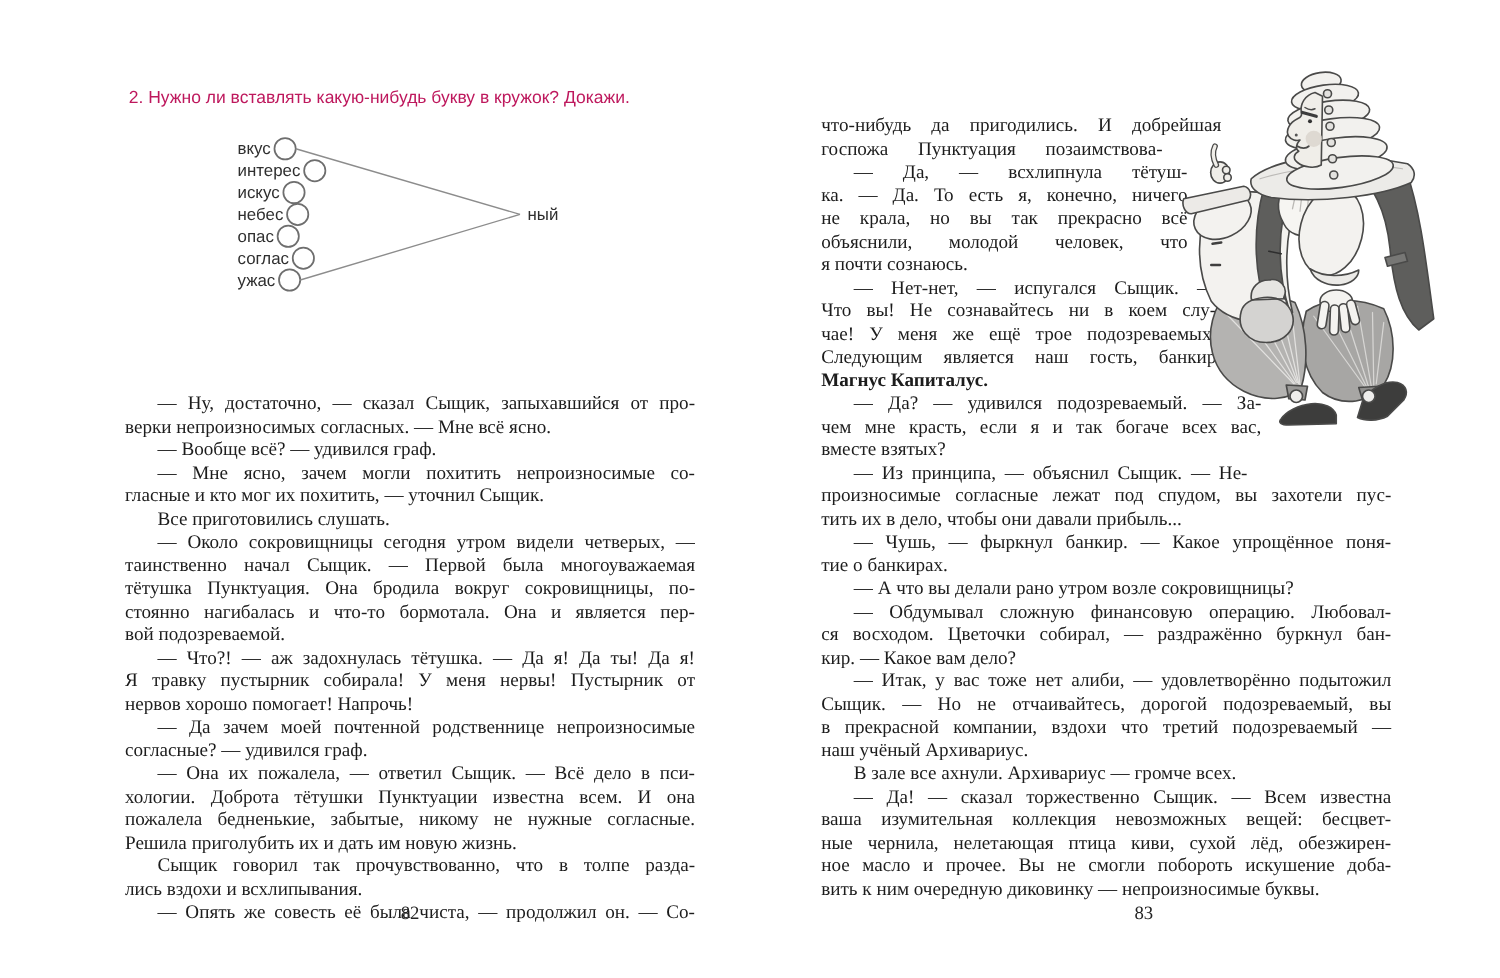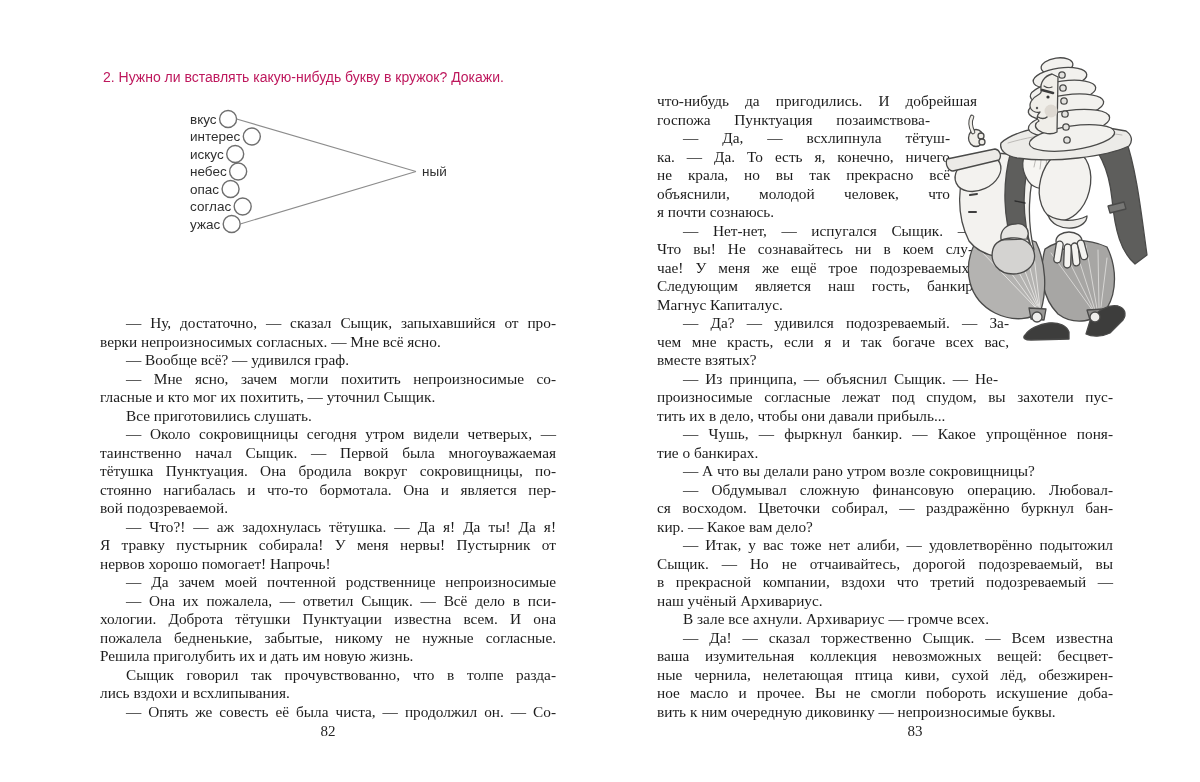--- a/index.html
+++ b/index.html
@@ -63,20 +63,21 @@
     <div class="line ind end">Все приготовились слушать.</div>
     <div class="line ind">— Около сокровищницы сегодня утром видели четверых, —</div>
     <div class="line">таинственно начал Сыщик. — Первой была многоуважаемая</div>
     <div class="line">тётушка Пунктуация. Она бродила вокруг сокровищницы, по-</div>
     <div class="line">стоянно нагибалась и что-то бормотала. Она и является пер-</div>
     <div class="line end">вой подозреваемой.</div>
     <div class="line ind">— Что?! — аж задохнулась тётушка. — Да я! Да ты! Да я!</div>
     <div class="line">Я травку пустырник собирала! У меня нервы! Пустырник от</div>
     <div class="line end">нервов хорошо помогает! Напрочь!</div>
     <div class="line ind">— Да зачем моей почтенной родственнице непроизносимые</div>
+    <div class="line end">согласные? — удивился граф.</div>
     <div class="line ind">— Она их пожалела, — ответил Сыщик. — Всё дело в пси-</div>
     <div class="line">хологии. Доброта тётушки Пунктуации известна всем. И она</div>
     <div class="line">пожалела бедненькие, забытые, никому не нужные согласные.</div>
     <div class="line end">Решила приголубить их и дать им новую жизнь.</div>
     <div class="line ind">Сыщик говорил так прочувствованно, что в толпе разда-</div>
     <div class="line end">лись вздохи и всхлипывания.</div>
     <div class="line ind">— Опять же совесть её была чиста, — продолжил он. — Со-</div>
   </div>
 
 <div class="abs pagenum" id="pn-left">82</div>
@@ -86,21 +87,21 @@
     <div class="line" style="padding-right: 183px;">госпожа Пунктуация позаимствова-</div>
     <div class="line ind" style="padding-right: 163px;">— Да, — всхлипнула тётуш-</div>
     <div class="line" style="padding-right: 163px;">ка. — Да. То есть я, конечно, ничего</div>
     <div class="line" style="padding-right: 163px;">не крала, но вы так прекрасно всё</div>
     <div class="line" style="padding-right: 163px;">объяснили, молодой человек, что</div>
     <div class="line end" style="padding-right: 163px;">я почти сознаюсь.</div>
     <div class="line ind" style="padding-right: 140px;">— Нет-нет, — испугался Сыщик. —</div>
     <div class="line" style="padding-right: 140px;">Что вы! Не сознавайтесь ни в коем слу-</div>
     <div class="line" style="padding-right: 140px;">чае! У меня же ещё трое подозреваемых.</div>
     <div class="line" style="padding-right: 140px;">Следующим является наш гость, банкир</div>
-    <div class="line end" style="padding-right: 140px;">Магнус Капиталус.</div>
+    <div class="line end" style="padding-right: 140px; font-weight: bold;">Магнус Капиталус.</div>
     <div class="line ind" style="padding-right: 104px;">— Да? — удивился подозреваемый. — За-</div>
     <div class="line" style="padding-right: 104px;">чем мне красть, если я и так богаче всех вас,</div>
     <div class="line end" style="padding-right: 104px;">вместе взятых?</div>
     <div class="line ind" style="padding-right: 115px;">— Из принципа, — объяснил Сыщик. — Не-</div>
     <div class="line">произносимые согласные лежат под спудом, вы захотели пус-</div>
     <div class="line end">тить их в дело, чтобы они давали прибыль...</div>
     <div class="line ind">— Чушь, — фыркнул банкир. — Какое упрощённое поня-</div>
     <div class="line end">тие о банкирах.</div>
     <div class="line ind end">— А что вы делали рано утром возле сокровищницы?</div>
     <div class="line ind">— Обдумывал сложную финансовую операцию. Любовал-</div>

